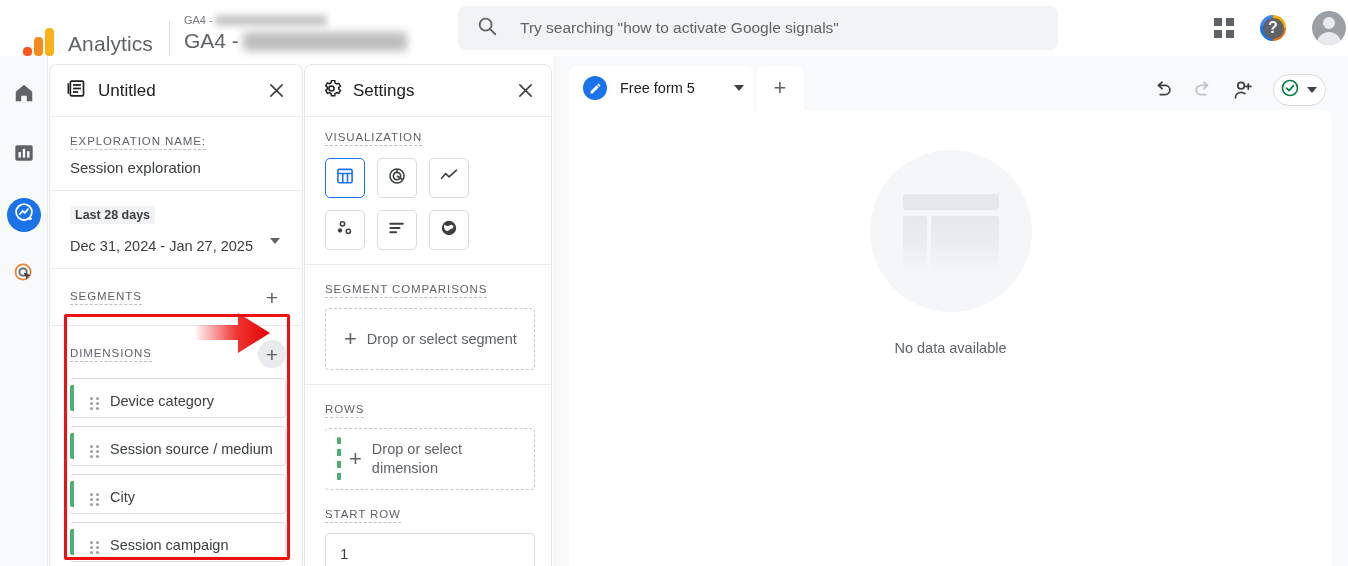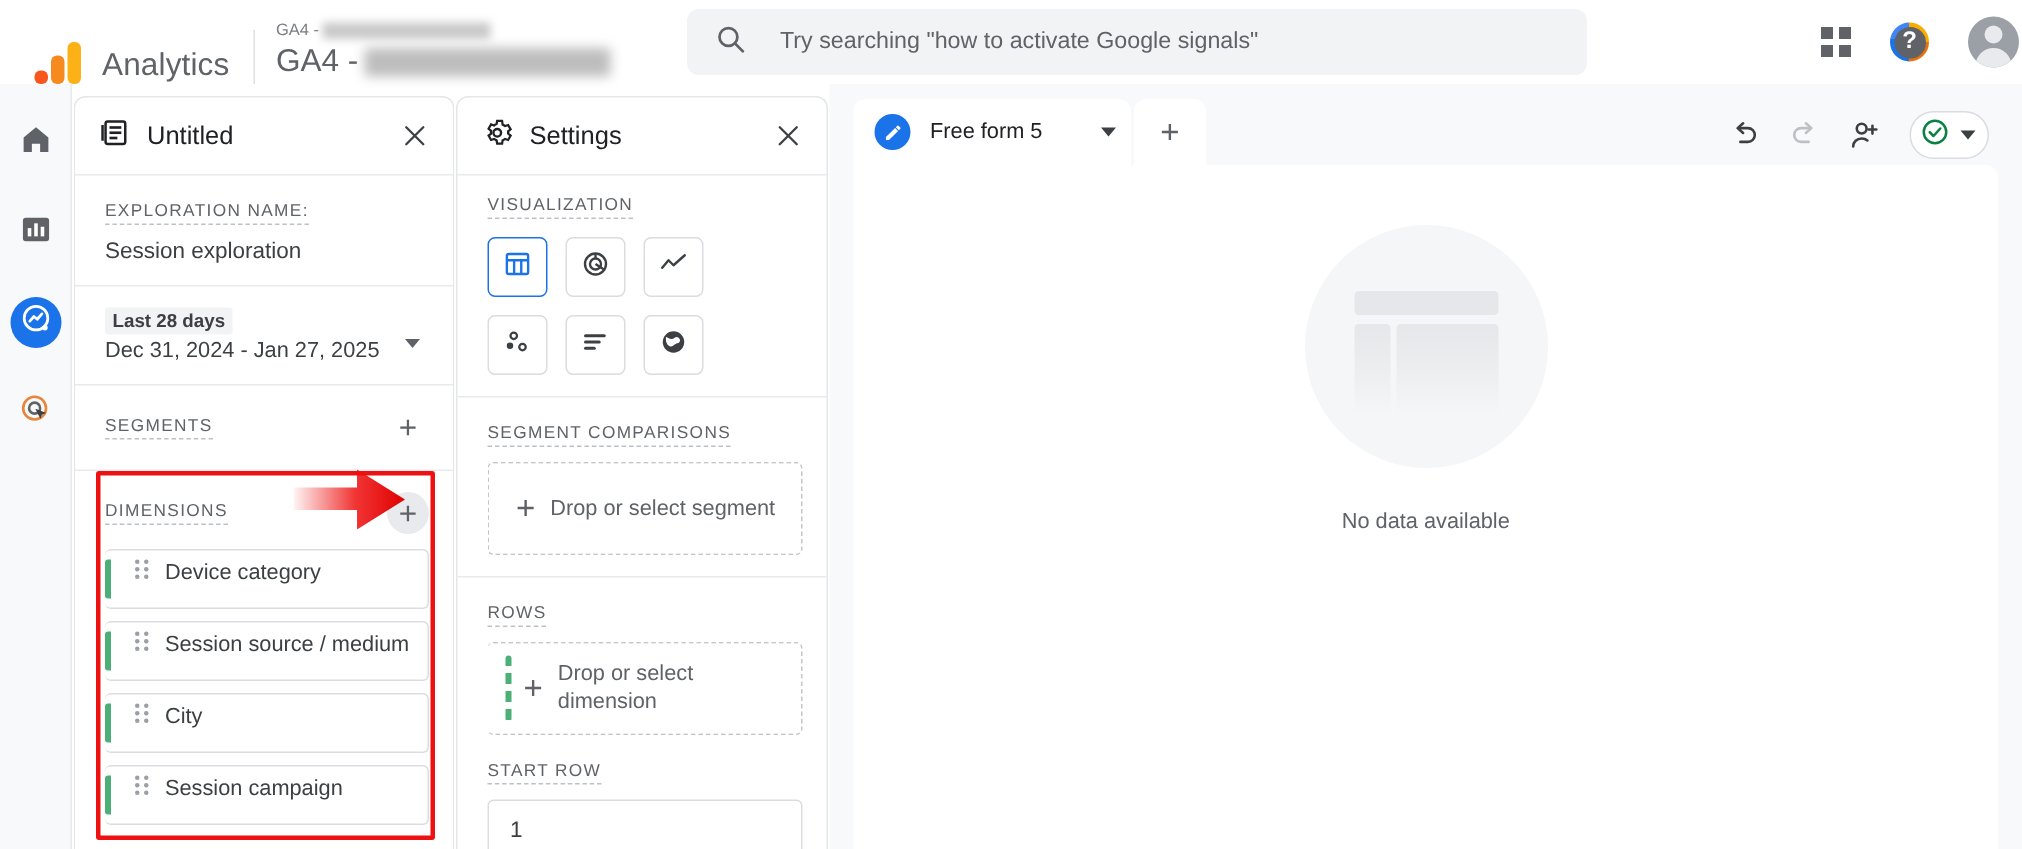--- a/index.html
+++ b/index.html
@@ -91,36 +91,36 @@
   .sect { padding: 14px 16px 14px 20px; border-bottom: 1px solid #e8eaed; }
   .sect-label {
     font-size: 11.5px; letter-spacing: .9px; color: #5f6368; text-transform: uppercase;
     border-bottom: 1px dashed #bdc1c6; display: inline-block; padding-bottom: 2px;
   }
   .expl-name { font-size: 15px; color: #3c4043; margin-top: 9px; }
   .date-chip {
     display: inline-block; background: #f1f3f4; color: #3c4043; font-size: 12.5px;
     font-weight: 700; padding: 2px 5px; border-radius: 2px;
   }
-  .date-range { font-size: 14.5px; color: #3c4043; margin-top: 3px; }
+  .date-range { font-size: 14.5px; color: #3c4043; margin-top: 14px; }
   .date-row { display: flex; align-items: flex-end; justify-content: space-between; cursor: pointer; }
   .caret { width: 0; height: 0; border-left: 5px solid transparent; border-right: 5px solid transparent;
     border-top: 6px solid #5f6368; margin-bottom: 10px; margin-right: 6px; }
 
   .sect-row { display: flex; align-items: center; justify-content: space-between; }
   .plus-btn {
     width: 28px; height: 28px; border-radius: 50%; display: flex; align-items: center; justify-content: center;
     cursor: pointer; color: #5f6368; font-size: 21px; line-height: 1; font-weight: 300;
   }
   .plus-btn.hovered { background: #e8eaed; }
 
   
   .dim-list { margin-top: 10px; display: flex; flex-direction: column; gap: 8px; }
   .dim-chip {
-    display: flex; align-items: flex-start; min-height: 40px; background: #fff;
+    display: flex; align-items: flex-end; min-height: 40px; background: #fff;
     border: 1px solid #dadce0; border-radius: 4px; border-left: none;
     position: relative; padding: 6px 8px 6px 0; cursor: pointer;
   }
   .dim-bar { width: 4px; align-self: stretch; background: #4caf78; border-radius: 2px 0 0 2px; flex: none; }
   .drag-dots { width: 10px; height: 14px; margin: 0 10px 0 16px; flex: none;
     display: grid; grid-template-columns: 3px 3px; grid-template-rows: 3px 3px 3px; gap: 2px 3px; }
   .drag-dots i { width: 3px; height: 3px; border-radius: 50%; background: #9aa0a6; display: block; }
   .dim-label { font-size: 14.5px; color: #3c4043; line-height: 19px; }
 
   

